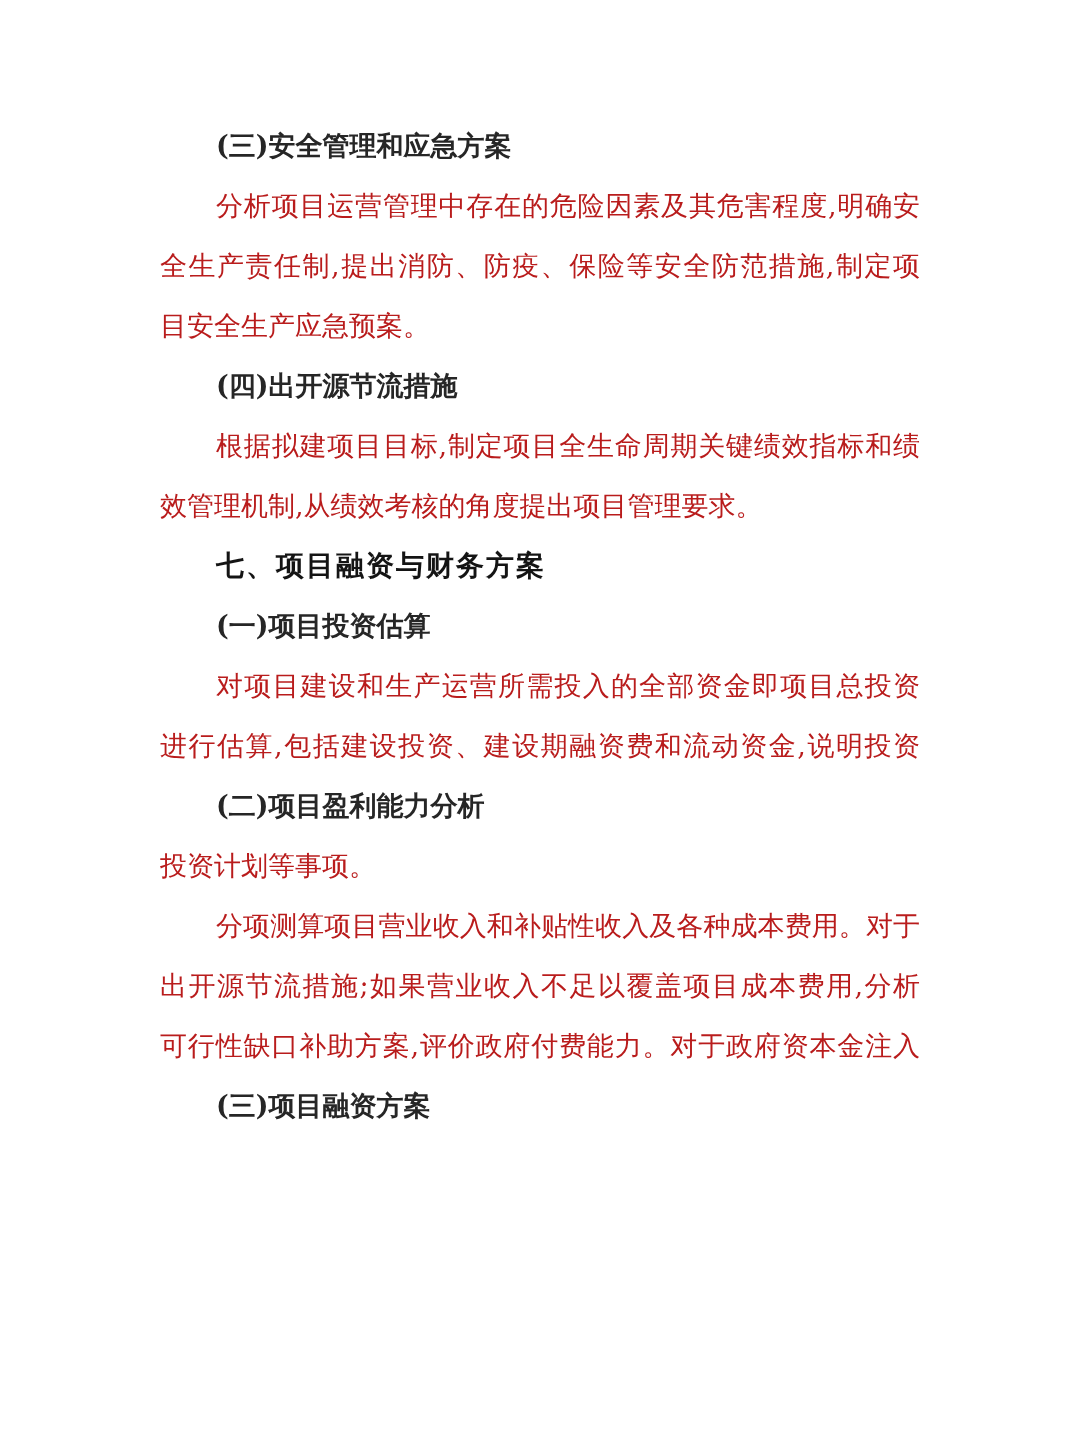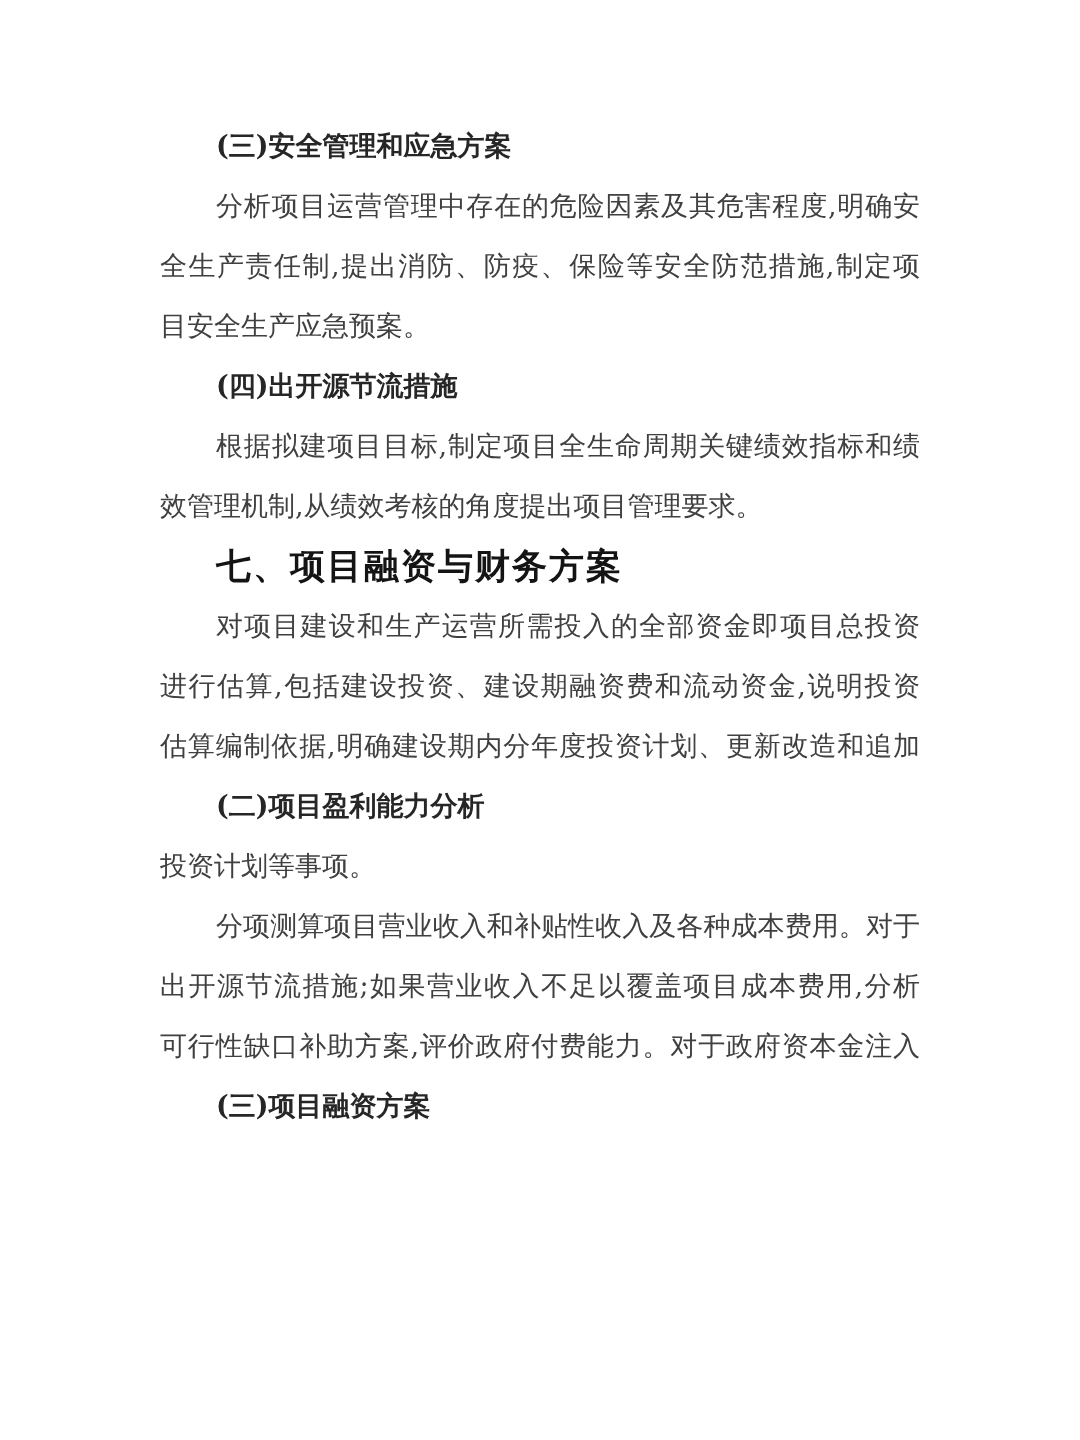--- a/index.html
+++ b/index.html
@@ -18,40 +18,40 @@
   .text-block {
     position: absolute;
     left: 160px;
     top: 116px;
     width: 760px;
   }
   .line {
     font-size: 27px;
     height: 60px;
     line-height: 60px;
-    color: #404040;
+    color: #b91c1c;
     white-space: nowrap;
   }
   .line.justify {
     white-space: normal;
     text-align: justify;
     text-align-last: justify;
     text-justify: inter-character;
   }
   .line.indent {
     text-indent: 56px;
   }
   .line.sub-heading {
     font-weight: bold;
     color: #262626;
   }
   .line.chapter-heading {
     font-weight: bold;
     font-family: "DejaVu Sans", "Liberation Sans", sans-serif;
-    font-size: 35px;
+    font-size: 28px;
     color: #141414;
     letter-spacing: 2px;
   }
   .page-number {
     position: absolute;
     left: 0;
     width: 1080px;
     top: 1398px;
     text-align: center;
     font-size: 24px;
@@ -65,23 +65,23 @@
 <div class="page">
   <div class="text-block" id="lines">
       <div class="line sub-heading indent">(三)安全管理和应急方案</div>
       <div class="line body indent justify">分析项目运营管理中存在的危险因素及其危害程度,明确安</div>
       <div class="line body justify">全生产责任制,提出消防、防疫、保险等安全防范措施,制定项</div>
       <div class="line body">目安全生产应急预案。</div>
       <div class="line sub-heading indent">(四)出开源节流措施</div>
       <div class="line body indent justify">根据拟建项目目标,制定项目全生命周期关键绩效指标和绩</div>
       <div class="line body">效管理机制,从绩效考核的角度提出项目管理要求。</div>
       <div class="line chapter-heading indent">七、项目融资与财务方案</div>
+      <div class="line sub-heading indent">(一)项目投资估算</div>
       <div class="line body indent justify">对项目建设和生产运营所需投入的全部资金即项目总投资</div>
       <div class="line body justify">进行估算,包括建设投资、建设期融资费和流动资金,说明投资</div>
-      <div class="line body justify">估算编制依据,明确建设期内分年度投资计划、更新改造和追加</div>
       <div class="line sub-heading indent">(二)项目盈利能力分析</div>
       <div class="line body">投资计划等事项。</div>
       <div class="line body indent justify">分项测算项目营业收入和补贴性收入及各种成本费用。对于</div>
       <div class="line body justify">出开源节流措施;如果营业收入不足以覆盖项目成本费用,分析</div>
       <div class="line body justify">可行性缺口补助方案,评价政府付费能力。对于政府资本金注入</div>
       <div class="line sub-heading indent">(三)项目融资方案</div>
     </div>
   <div class="page-number">6</div>
 </div>
 

